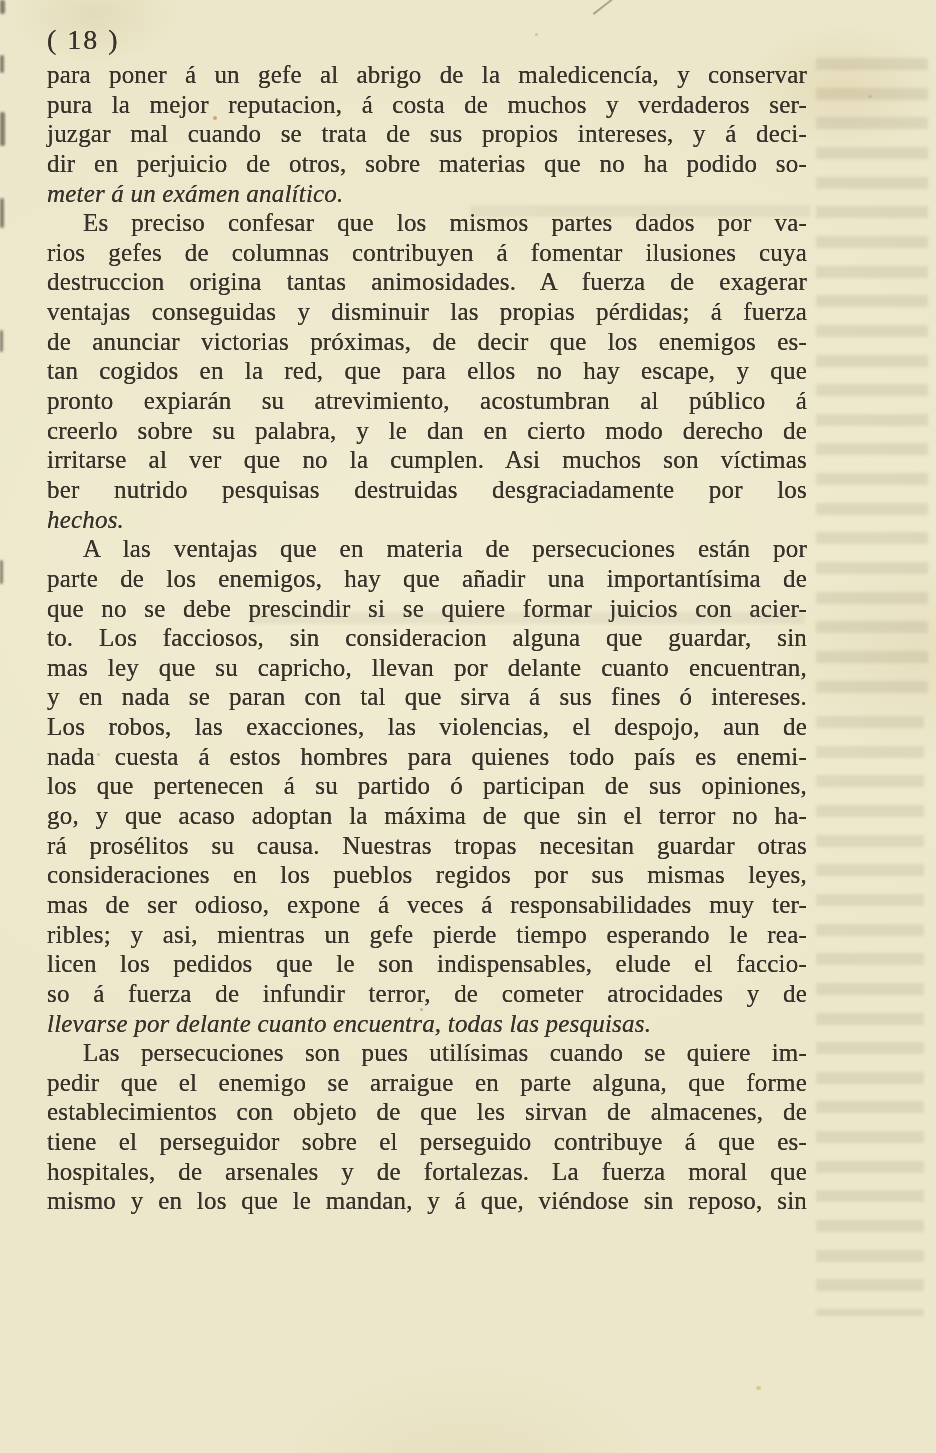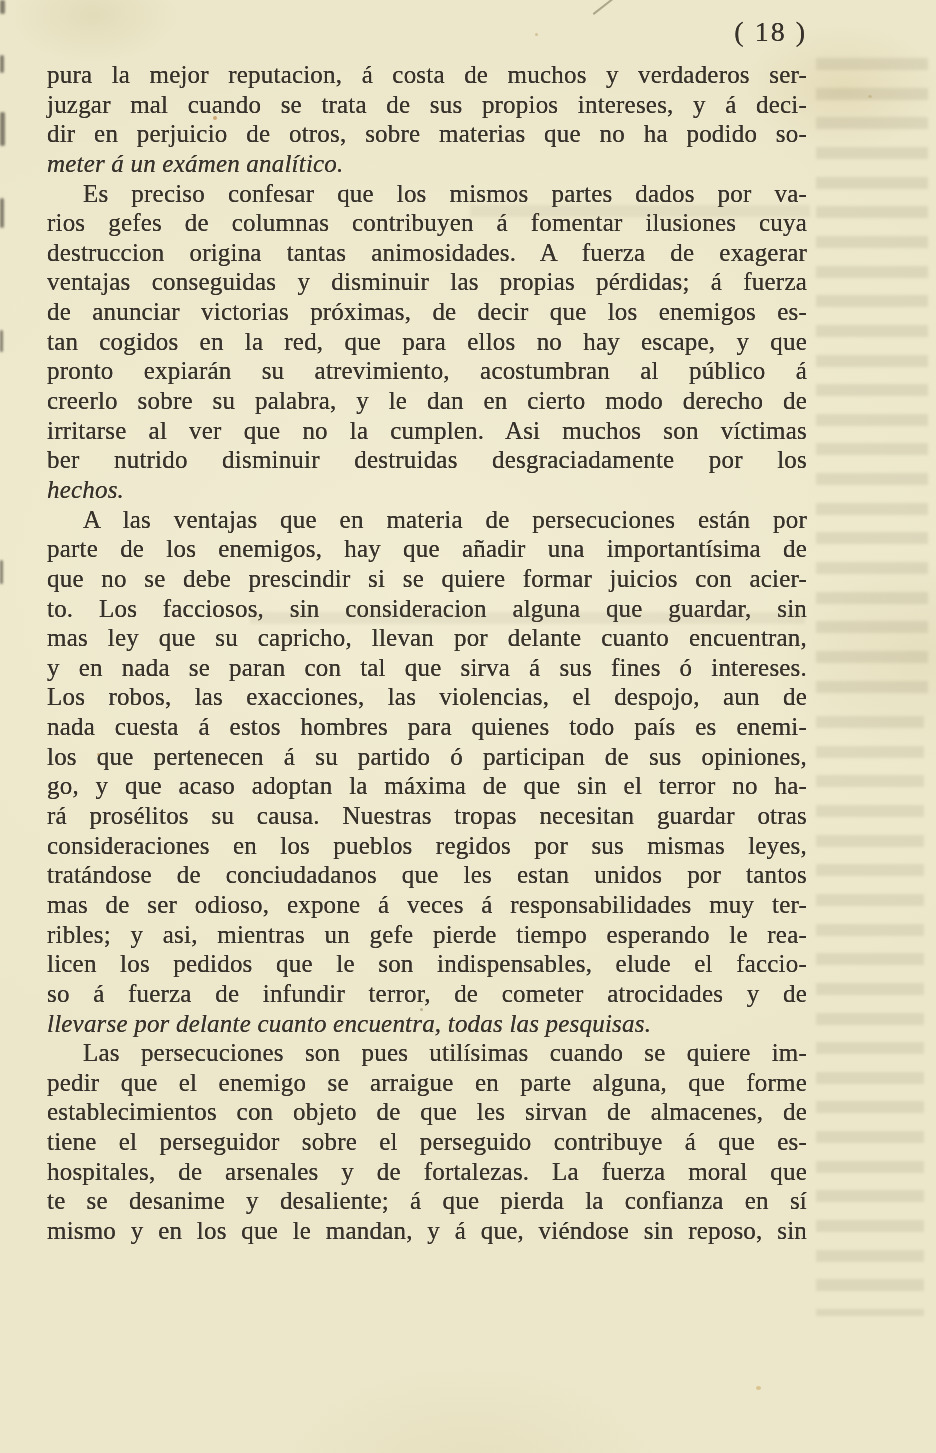--- a/index.html
+++ b/index.html
@@ -20,24 +20,24 @@
       radial-gradient(280px 170px at 50% 102%, rgba(208,196,150,.24), transparent 70%),
       radial-gradient(120px 70px at 10% 1%, rgba(205,193,150,.30), transparent 70%),
       radial-gradient(900px 700px at 45% 40%, rgba(255,252,235,.25), transparent 80%),
       var(--paper);
     font-family: "Liberation Serif", "DejaVu Serif", serif;
     color: var(--ink);
   }
 
   .page-number {
     position: absolute;
-    top: 16px;
+    top: 24px;
     left: 47px;
     width: 760px;
-    text-align: right;
+    text-align: left;
     font-size: 28px;
     letter-spacing: 2px;
     text-shadow: 0 0 0.6px currentColor;
   }
 
   .text-block {
     position: absolute;
     top: 60px;
     left: 47px;
     width: 760px;
@@ -111,59 +111,58 @@
   .sp6 { left: 868px; top: 95px;   width: 4px; height: 3px; background: #b9a065; opacity: .45; }
 </style>
 </head>
 <body>
 
 <div class="page">
 
   <div class="page-number">( 18 )</div>
 
   <div class="text-block">
+      <div class="line">para poner á un gefe al abrigo de la maledicencía, y conservar</div>
       <div class="line">pura la mejor reputacion, á costa de muchos y verdaderos ser-</div>
       <div class="line">juzgar mal cuando se trata de sus propios intereses, y á deci-</div>
       <div class="line">dir en perjuicio de otros, sobre materias que no ha podido so-</div>
       <div class="line end">meter á un exámen analítico.</div>
       <div class="line indent">Es preciso confesar que los mismos partes dados por va-</div>
       <div class="line">rios gefes de columnas contribuyen á fomentar ilusiones cuya</div>
       <div class="line">destruccion origina tantas animosidades. A fuerza de exagerar</div>
       <div class="line">ventajas conseguidas y disminuir las propias pérdidas; á fuerza</div>
       <div class="line">de anunciar victorias próximas, de decir que los enemigos es-</div>
       <div class="line">tan cogidos en la red, que para ellos no hay escape, y que</div>
       <div class="line">pronto expiarán su atrevimiento, acostumbran al público á</div>
       <div class="line">creerlo sobre su palabra, y le dan en cierto modo derecho de</div>
       <div class="line">irritarse al ver que no la cumplen. Asi muchos son víctimas</div>
-      <div class="line">ber nutrido disminuir destruidas desgraciadamente por los</div>
+      <div class="line">ber nutrido pesquisas destruidas desgraciadamente por los</div>
       <div class="line end">hechos.</div>
       <div class="line indent">A las ventajas que en materia de persecuciones están por</div>
       <div class="line">parte de los enemigos, hay que añadir una importantísima de</div>
       <div class="line">que no se debe prescindir si se quiere formar juicios con acier-</div>
       <div class="line">to. Los facciosos, sin consideracion alguna que guardar, sin</div>
       <div class="line">mas ley que su capricho, llevan por delante cuanto encuentran,</div>
       <div class="line">y en nada se paran con tal que sirva á sus fines ó intereses.</div>
       <div class="line">Los robos, las exacciones, las violencias, el despojo, aun de</div>
       <div class="line">nada cuesta á estos hombres para quienes todo país es enemi-</div>
       <div class="line">los que pertenecen á su partido ó participan de sus opiniones,</div>
       <div class="line">go, y que acaso adoptan la máxima de que sin el terror no ha-</div>
       <div class="line">rá prosélitos su causa. Nuestras tropas necesitan guardar otras</div>
       <div class="line">consideraciones en los pueblos regidos por sus mismas leyes,</div>
-      <div class="line">tratándose de conciudadanos que les estan unidos por tantos</div>
       <div class="line">mas de ser odioso, expone á veces á responsabilidades muy ter-</div>
       <div class="line">ribles; y asi, mientras un gefe pierde tiempo esperando le rea-</div>
       <div class="line">licen los pedidos que le son indispensables, elude el faccio-</div>
       <div class="line">so á fuerza de infundir terror, de cometer atrocidades y de</div>
       <div class="line end">llevarse por delante cuanto encuentra, todas las pesquisas.</div>
       <div class="line indent">Las persecuciones son pues utilísimas cuando se quiere im-</div>
       <div class="line">pedir que el enemigo se arraigue en parte alguna, que forme</div>
       <div class="line">establecimientos con objeto de que les sirvan de almacenes, de</div>
       <div class="line">tiene el perseguidor sobre el perseguido contribuye á que es-</div>
       <div class="line">hospitales, de arsenales y de fortalezas. La fuerza moral que</div>
-      <div class="line">te se desanime y desaliente; á que pierda la confianza en sí</div>
       <div class="line">mismo y en los que le mandan, y á que, viéndose sin reposo, sin</div>
     </div>
 
   <div class="ghost g1"></div>
   <div class="ghost g2"></div>
   <div class="ghost g3"></div>
   <div class="ghost g4"></div>
 
   <div class="edge-mark em1"></div>
   <div class="edge-mark em2"></div>

